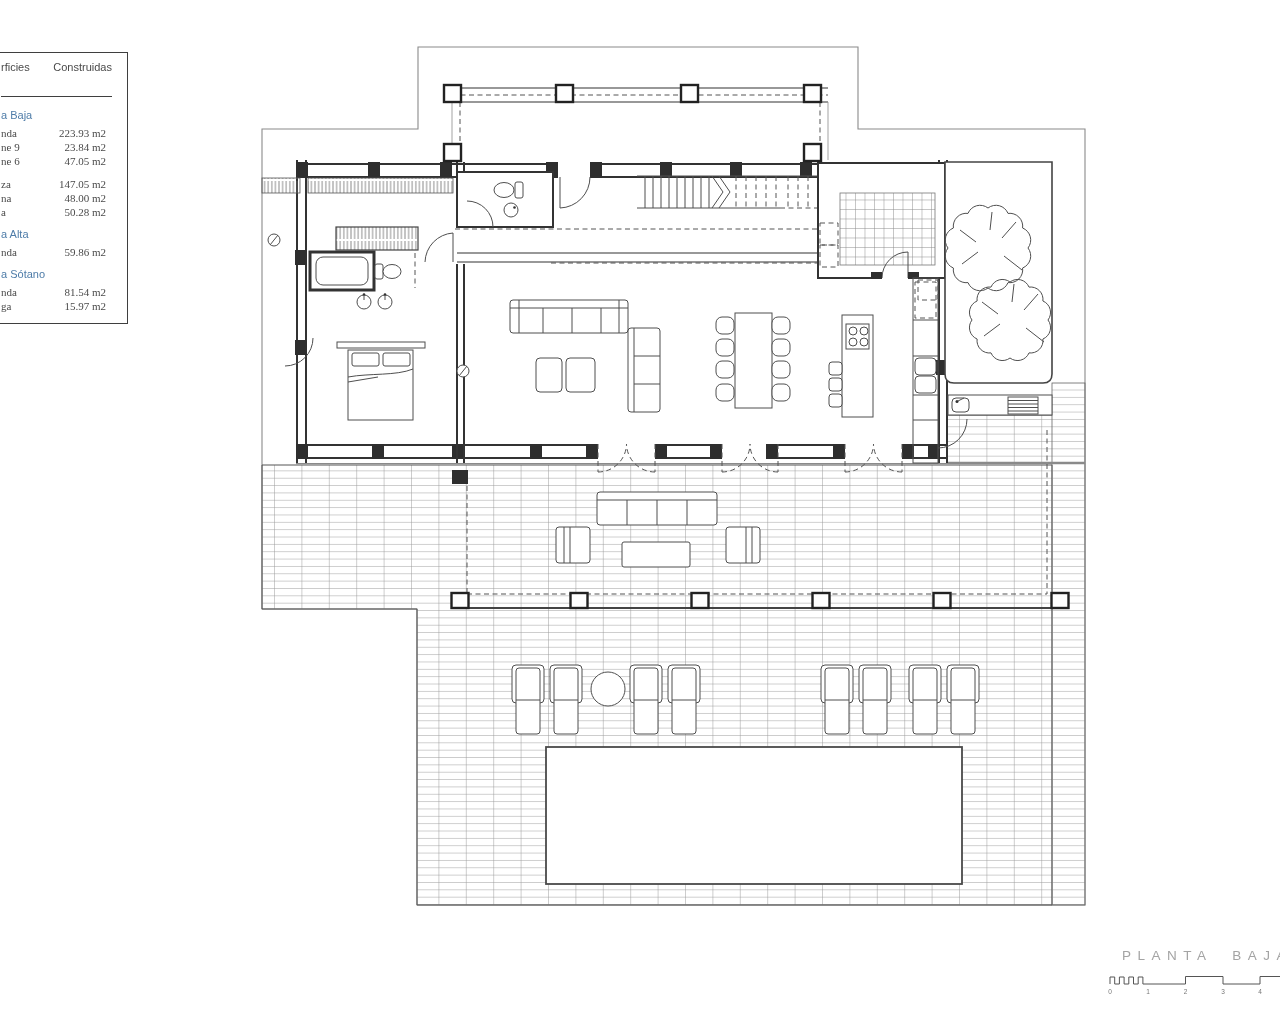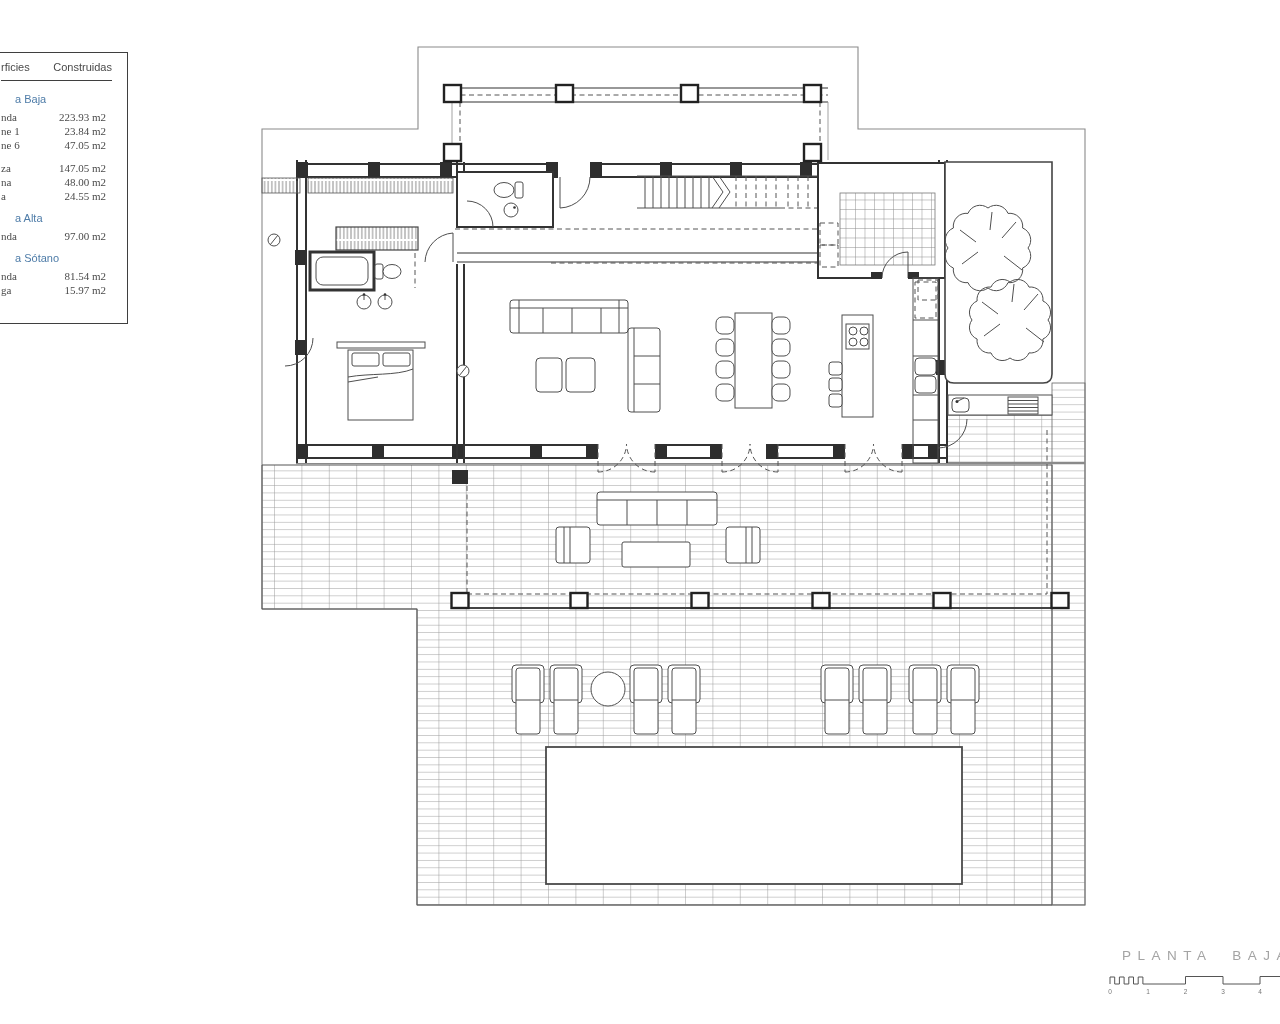--- a/index.html
+++ b/index.html
@@ -3,23 +3,23 @@
 <meta charset="utf-8">
 <style>
   html,body{margin:0;padding:0;background:#fff;}
   #stage{position:relative;width:1280px;height:1024px;overflow:hidden;background:#ffffff;
          font-family:"Liberation Sans", sans-serif;}
   
   .tbl{position:absolute;left:-43px;top:52px;width:171px;height:272px;background:#fff;
        border:1.6px solid #3f3f3f;box-sizing:border-box;
        padding:6px 15px 0 43px;font-size:11px;color:#4a4a4a;}
   .tbl .hdr{display:flex;justify-content:space-between;align-items:flex-end;
-            padding:2px 0 7px 0;border-bottom:1.6px solid #3f3f3f;}
+            padding:2px 0 23px 0;border-bottom:1.6px solid #3f3f3f;}
   .tbl .body{padding-right:6px;}
-  .sec-title{color:#4e7ca8;margin:9px 0 4px 14px;line-height:13px;}
+  .sec-title{color:#4e7ca8;margin:9px 0 4px 0;line-height:13px;}
   .sec-title.first{margin-top:12px;}
   .row{display:flex;justify-content:space-between;line-height:14px;font-family:Liberation Serif, serif;}
   .row.gap{margin-top:9px;}
   
   svg{position:absolute;left:0;top:0;}
   .bnd{stroke:#8a8a8a;stroke-width:1.1;fill:none;}
   .wl{stroke:#333;stroke-width:2;fill:none;}
   .wt{stroke:#333;stroke-width:1.2;fill:none;}
   .t{stroke:#4f4f4f;stroke-width:1;fill:none;}
   .f{stroke:#4f4f4f;stroke-width:1;fill:#fff;}
@@ -41,43 +41,43 @@
       <span>rficies</span>
       <span>Construidas</span>
     </div>
     <div class="body">
       <div class="sec-title first">a Baja</div>
       <div class="row">
         <span>nda</span>
         <span>223.93 m2</span>
       </div>
       <div class="row">
-        <span>ne 1</span>
+        <span>ne 9</span>
         <span>23.84 m2</span>
       </div>
       <div class="row">
         <span>ne 6</span>
         <span>47.05 m2</span>
       </div>
       <div class="row gap">
         <span>za</span>
         <span>147.05 m2</span>
       </div>
       <div class="row">
         <span>na</span>
         <span>48.00 m2</span>
       </div>
       <div class="row">
         <span>a</span>
-        <span>24.55 m2</span>
+        <span>50.28 m2</span>
       </div>
       <div class="sec-title">a Alta</div>
       <div class="row">
         <span>nda</span>
-        <span>97.00 m2</span>
+        <span>59.86 m2</span>
       </div>
       <div class="sec-title">a Sótano</div>
       <div class="row">
         <span>nda</span>
         <span>81.54 m2</span>
       </div>
       <div class="row">
         <span>ga</span>
         <span>15.97 m2</span>
       </div>

